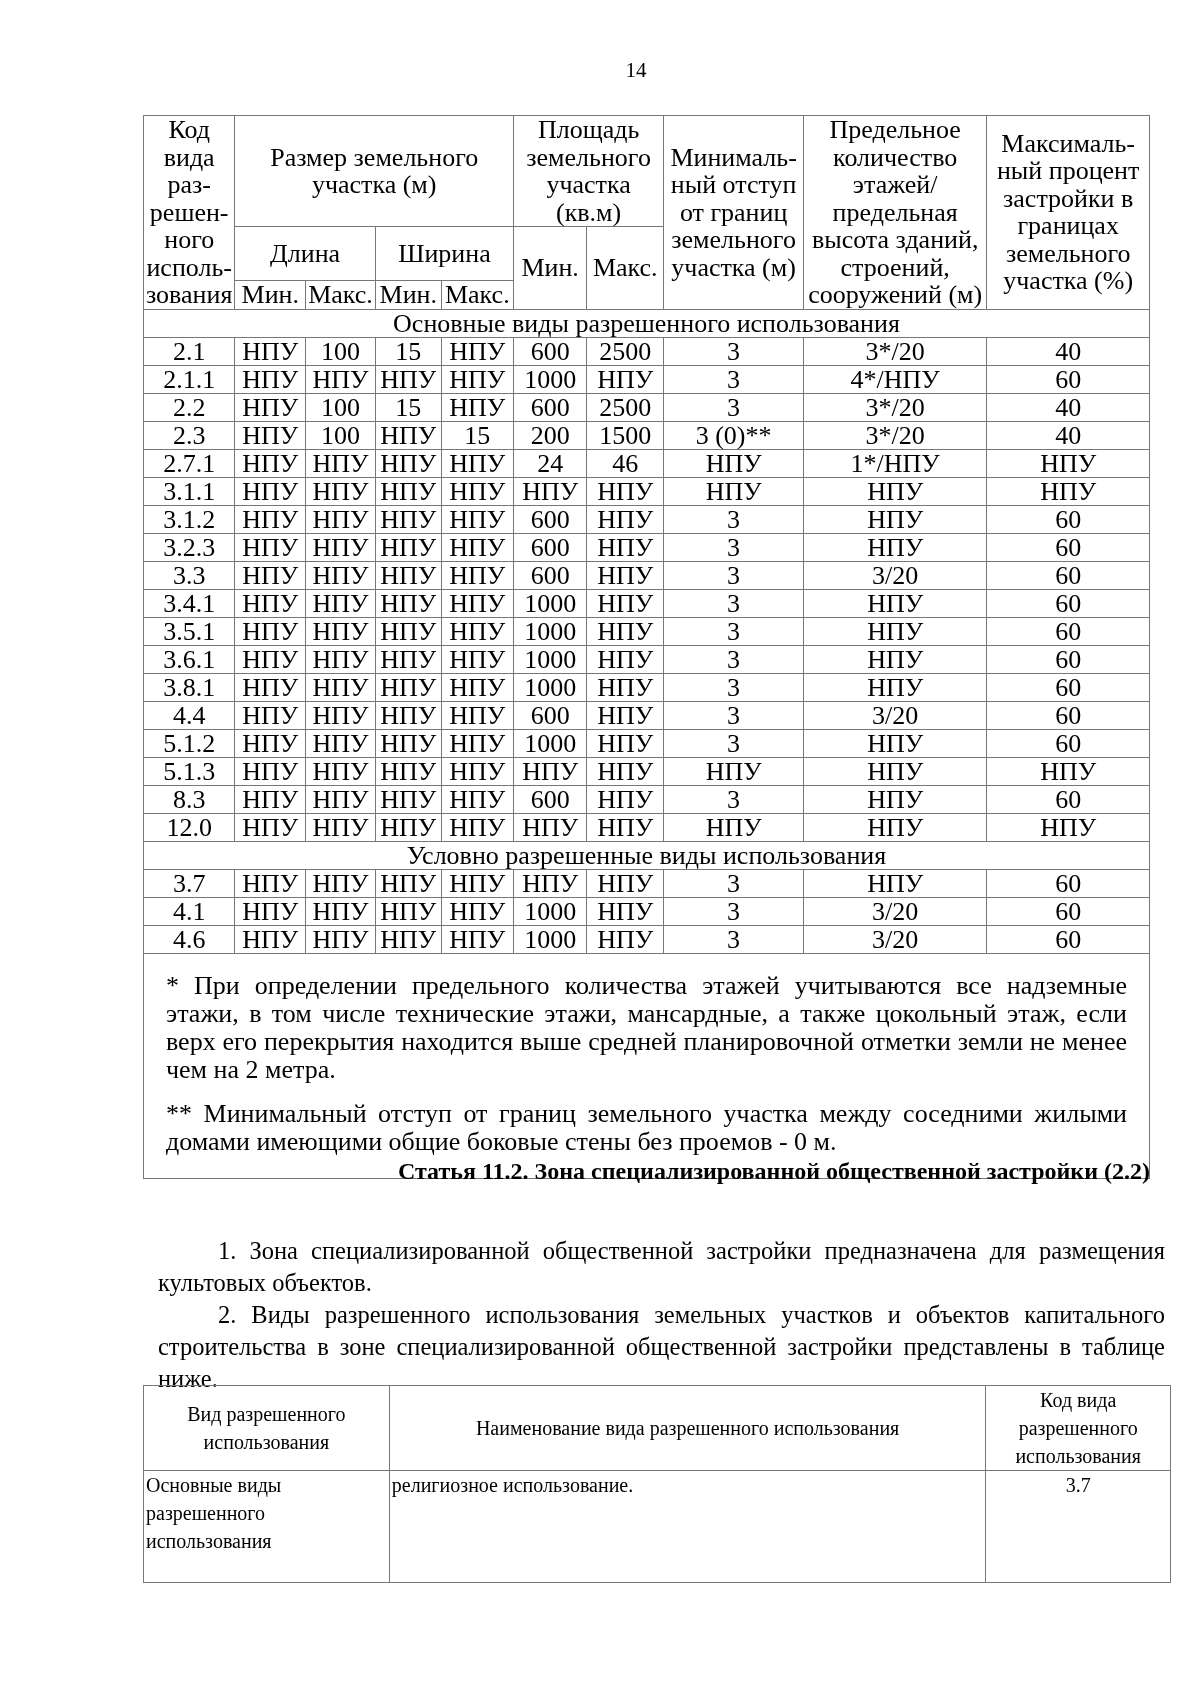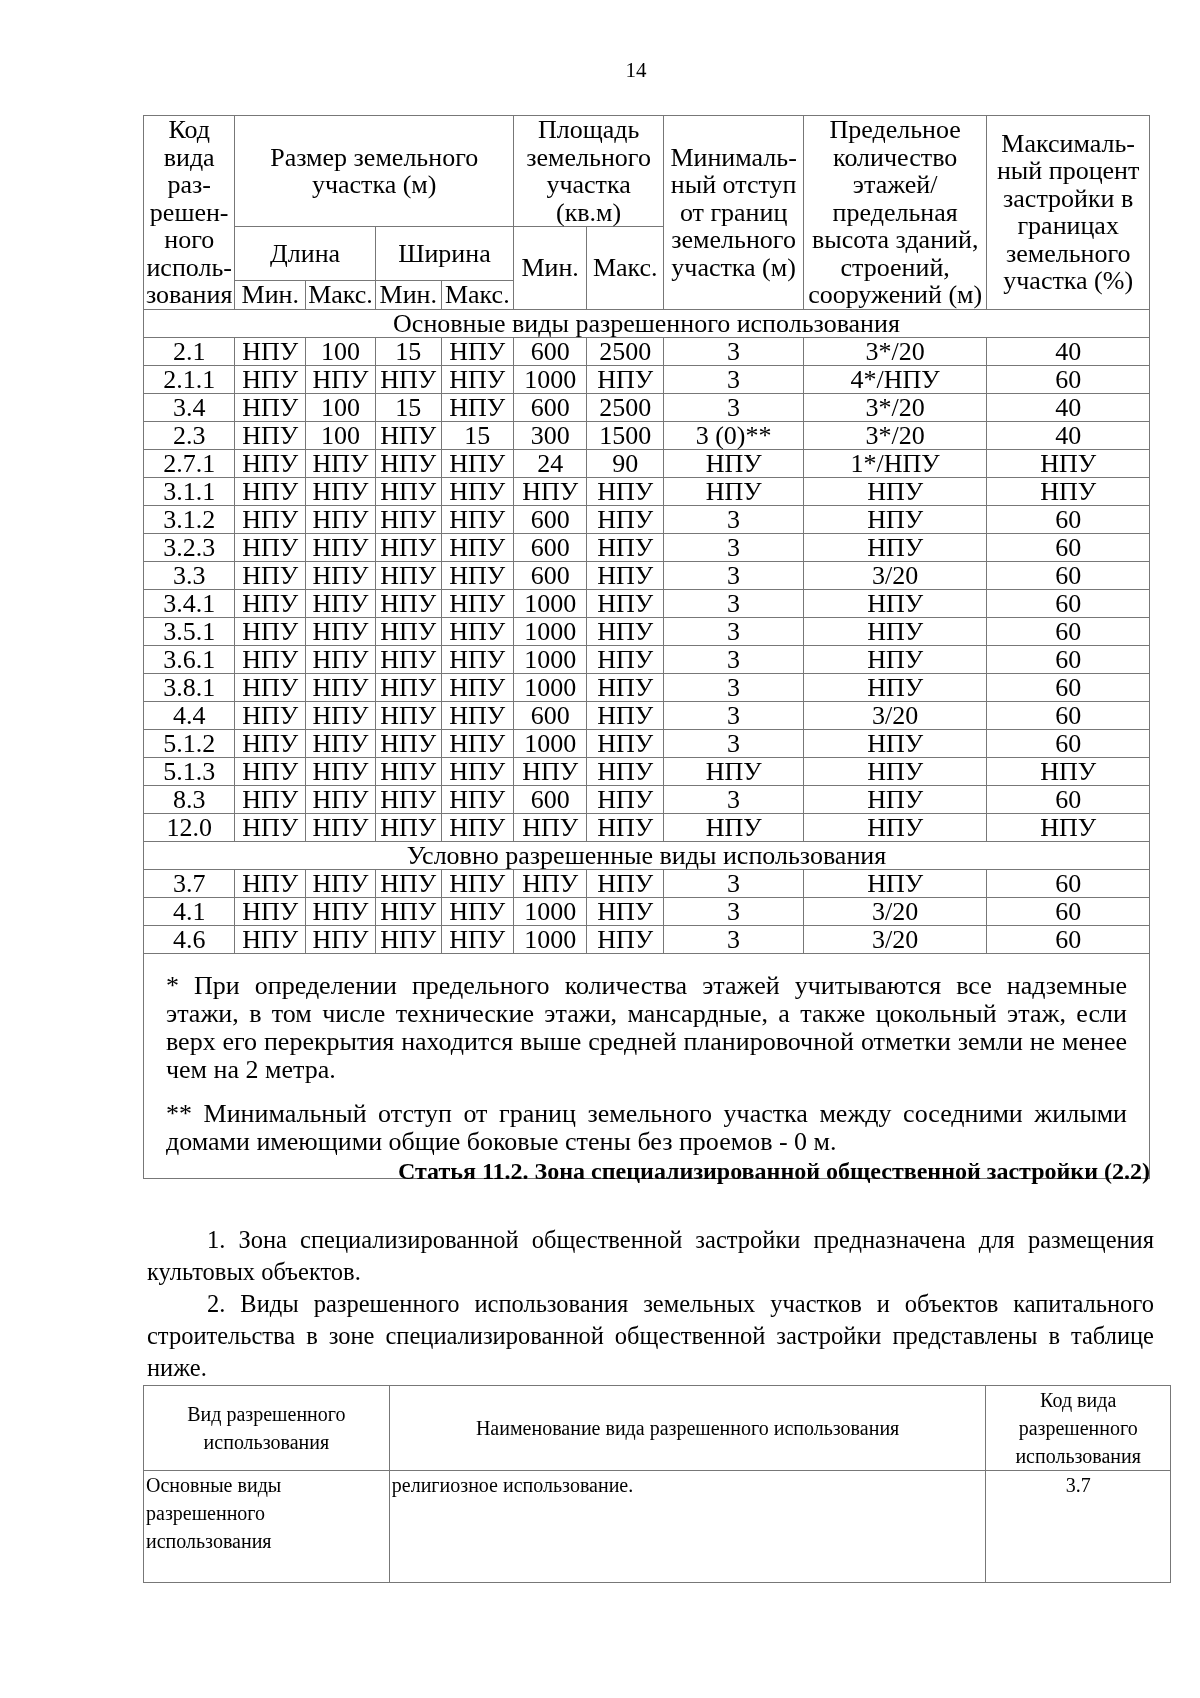--- a/index.html
+++ b/index.html
@@ -7,21 +7,21 @@
   .page-number { position: absolute; top: 58px; left: 0; width: 1200px; text-align: center; font-size: 21px; padding-left: 36px; }
   table { border-collapse: collapse; }
   .main-table { position: absolute; left: 143px; top: 115px; width: 1007px; font-size: 26px; }
   .main-table td, .main-table th { border: 1.6px solid #777; text-align: center; font-weight: normal; padding: 0 2px; line-height: 27px; vertical-align: middle; }
   .main-table th { line-height: 27.5px; }
   .main-table td { height: 26.6px; padding: 0; }
   .section-row td { text-align: center; }
   .notes-cell { text-align: justify !important; padding: 2px 6px 6px 6px !important; line-height: 28px !important; text-align-last: left; }
   .notes-cell p { margin: 16px; text-align: justify; }
   .heading { position: absolute; left: 143px; width: 1007px; top: 1158px; text-align: right; font-weight: bold; font-size: 24px; }
-  .para { position: absolute; left: 143px; width: 1007px; font-size: 24.5px; line-height: 32px; text-align: justify; margin: 4px; }
+  .para { position: absolute; left: 143px; width: 1007px; font-size: 24.5px; line-height: 32px; text-align: justify; margin: 15px; }
   .para .indent { display: inline-block; width: 60px; }
   .bottom-table { position: absolute; left: 143px; top: 1385px; width: 1028px; font-size: 20px; }
   .bottom-table td { border: 1.6px solid #777; line-height: 28px; vertical-align: top; padding: 0 2px; }
   .bottom-table .hdr td { text-align: center; vertical-align: middle; height: 82px; }
 </style>
 </head>
 <body>
 
 <div class="page-number">14</div>
 
@@ -82,51 +82,51 @@
         <td>НПУ</td>
         <td>НПУ</td>
         <td>НПУ</td>
         <td>1000</td>
         <td>НПУ</td>
         <td>3</td>
         <td>4*/НПУ</td>
         <td>60</td>
       </tr>
       <tr>
-        <td>3.4</td>
+        <td>2.2</td>
         <td>НПУ</td>
         <td>100</td>
         <td>15</td>
         <td>НПУ</td>
         <td>600</td>
         <td>2500</td>
         <td>3</td>
         <td>3*/20</td>
         <td>40</td>
       </tr>
       <tr>
         <td>2.3</td>
         <td>НПУ</td>
         <td>100</td>
         <td>НПУ</td>
         <td>15</td>
-        <td>300</td>
+        <td>200</td>
         <td>1500</td>
         <td>3 (0)**</td>
         <td>3*/20</td>
         <td>40</td>
       </tr>
       <tr>
         <td>2.7.1</td>
         <td>НПУ</td>
         <td>НПУ</td>
         <td>НПУ</td>
         <td>НПУ</td>
         <td>24</td>
-        <td>90</td>
+        <td>46</td>
         <td>НПУ</td>
         <td>1*/НПУ</td>
         <td>НПУ</td>
       </tr>
       <tr>
         <td>3.1.1</td>
         <td>НПУ</td>
         <td>НПУ</td>
         <td>НПУ</td>
         <td>НПУ</td>

